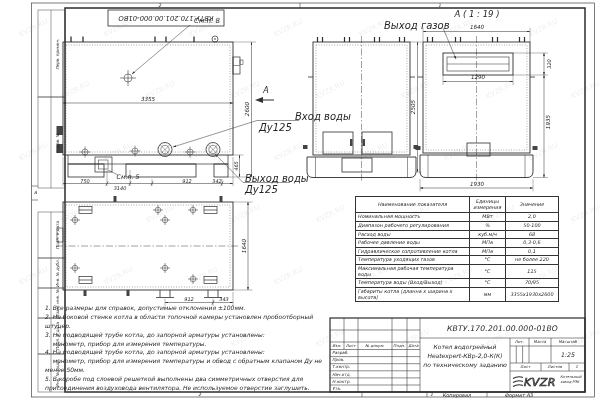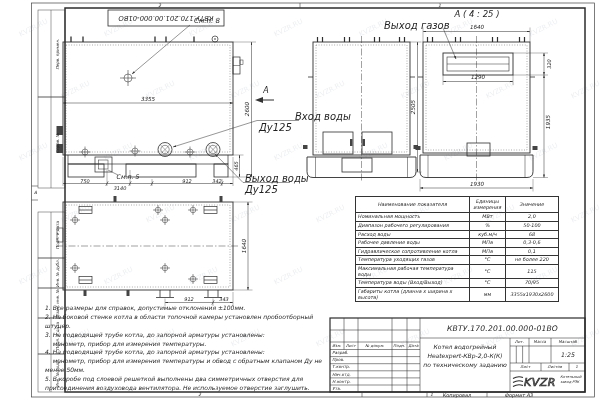--- a/index.html
+++ b/index.html
@@ -402,21 +402,21 @@
   <span class="t ct dimS" style="left:120px;top:188px;">3140</span>
   <span class="t ct dimS" style="left:187px;top:180.5px;">912</span>
   <span class="t ct dimS" style="left:217px;top:180.5px;">342</span>
 
   <span class="t ctr dim" style="left:245px;top:246px;">1640</span>
   <span class="t ct dimS" style="left:189px;top:299px;">912</span>
   <span class="t ct dimS" style="left:224px;top:299px;">343</span>
 
   <span class="t ctr dim" style="left:414px;top:107px;">2505</span>
 
-  <span class="t ct" style="left:477px;top:14px;font-size:8.5px;">А ( 4 : 25 )</span>
+  <span class="t ct" style="left:477px;top:14px;font-size:8.5px;">А ( 1 : 19 )</span>
   <span class="t lbl" style="left:384px;top:21px;">Выход газов</span>
   <span class="t ct dim" style="left:477px;top:27.5px;">1640</span>
   <span class="t ct dim" style="left:478px;top:78px;">1290</span>
   <span class="t ctr dimS" style="left:548.5px;top:64px;">320</span>
   <span class="t ctr dim" style="left:548.5px;top:122px;">1935</span>
   <span class="t ct dim" style="left:477px;top:185px;">1930</span>
 
   <div id="notes"><div>1. Все размеры для справок, допустимые отклонения ±100мм.</div><div>2. На боковой стенке котла в области топочной камеры установлен пробоотборный</div><div>штуцер.</div><div>3. На подводящей трубе котла, до запорной арматуры установлены:</div><div>    манометр, прибор для измерения температуры.</div><div>4. На подводящей трубе котла, до запорной арматуры установлены:</div><div>    манометр, прибор для измерения температуры и обвод с обратным клапаном Ду не</div><div>менее 50мм.</div><div>5. В коробе под слоевой решеткой выполнены два симметричных отверстия для</div><div>присоединения воздуховода вентилятора. Не используемое отверстие заглушить.</div></div>
 
   <table class="spec">

